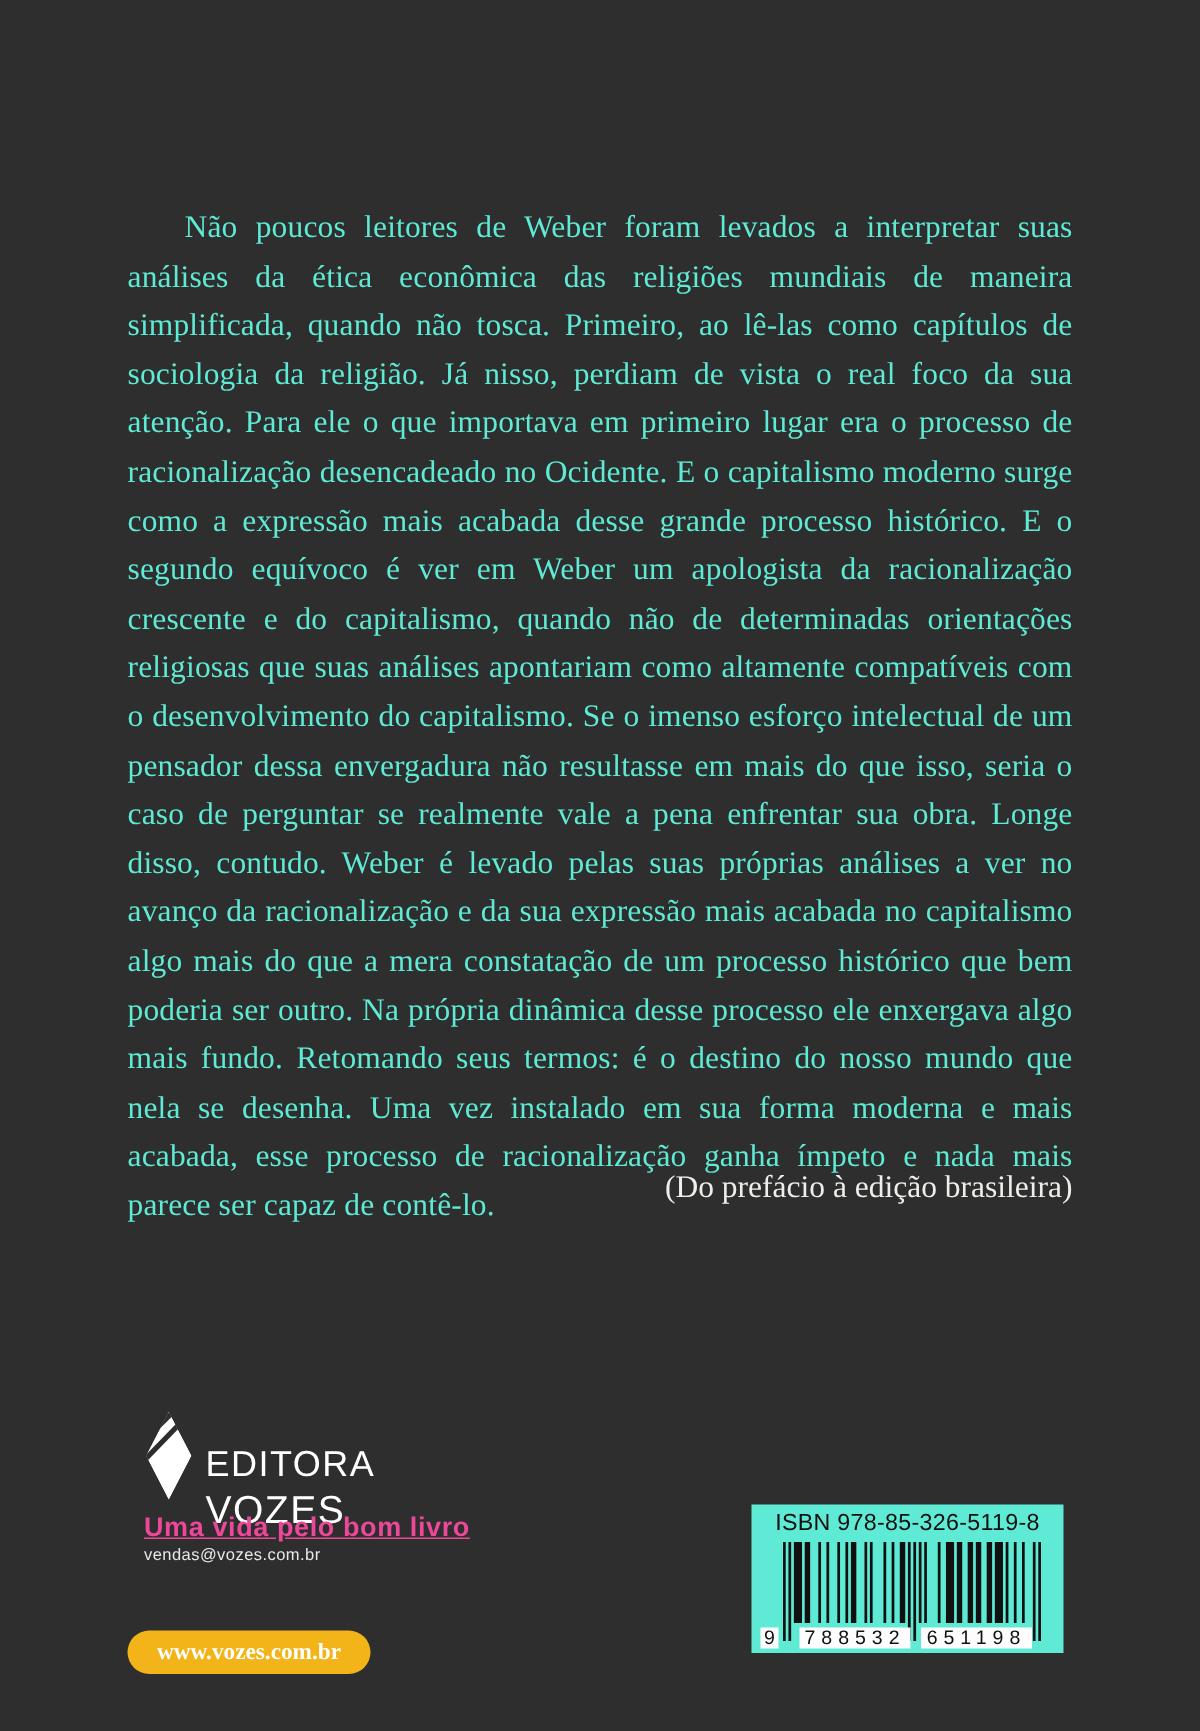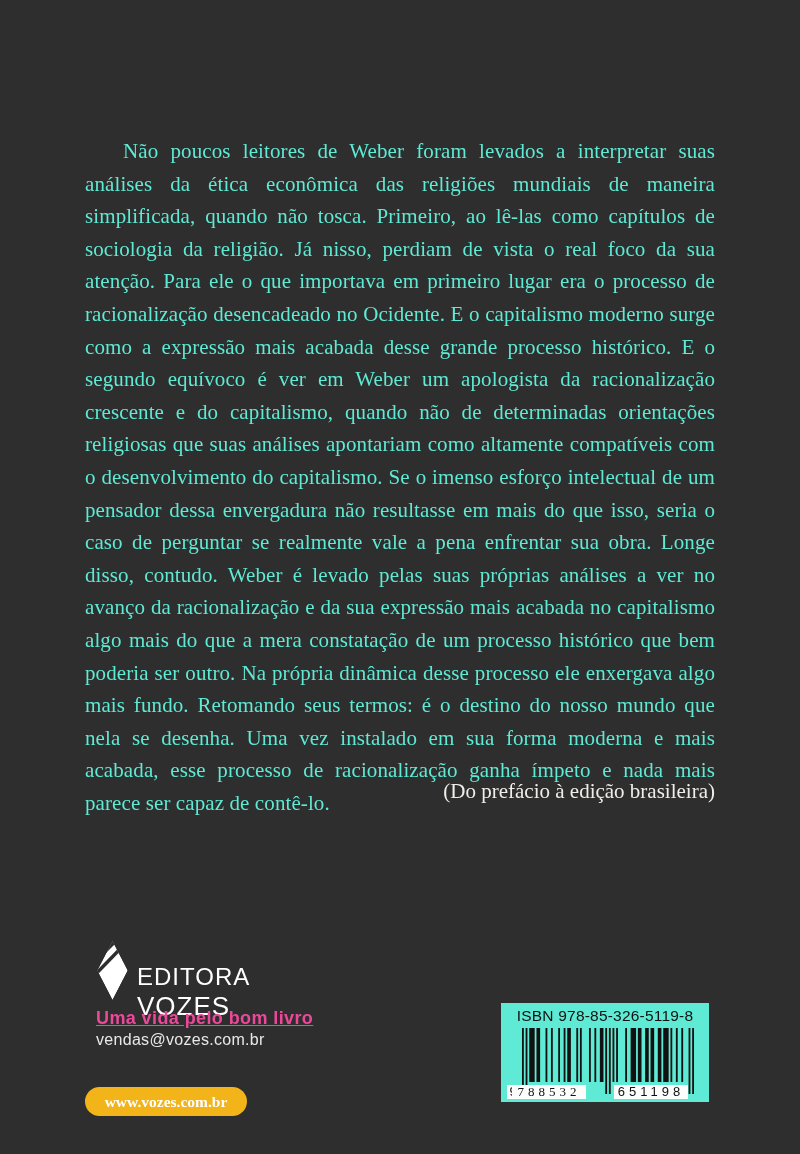--- a/index.html
+++ b/index.html
@@ -40,21 +40,21 @@
   .wm1{font-size:24px; letter-spacing:1px; font-weight:400; margin-top:9px;}
   .wm2{font-size:26px; letter-spacing:1px; font-weight:400; margin-top:4px;}
   .tagline{
     position:absolute; left:96px; top:1008px;
     color:#ec4899; font-family:"Liberation Sans", sans-serif;
     font-size:18px; font-weight:700; letter-spacing:.4px;text-decoration:underline;
   }
   .email{
     position:absolute; left:96px; top:1031px;
     color:#e9e8e6; font-family:"Liberation Sans", sans-serif;
-    font-size:16px; font-weight:400; letter-spacing:.3px;
+    font-size:11px; font-weight:400; letter-spacing:.3px;
   }
   .site-btn{
     position:absolute; left:85px; top:1075px;
     width:162px; height:29px;
     border:none; border-radius:15px;
     background:#F2B418;
     color:#fff; font-family:Liberation Serif, serif;
     font-size:15.5px; font-weight:700;
     display:flex; align-items:center; justify-content:center;
     cursor:pointer;
@@ -76,21 +76,21 @@
   .bars{position:absolute; left:21px; top:25px; width:172px; height:66px;}
   .bc-digit{
     position:absolute;
     font-family:"Liberation Sans", sans-serif;
     font-size:13px; color:#111;
     background:#fdfdfd;
     text-align:center;
     bottom:3px; height:14px; line-height:14px;
   }
   .bc-first{left:6px; width:12px;}
-  .bc-left {left:11px; width:74px; letter-spacing:4px;font-family:Liberation Serif, serif;}
+  .bc-left {left:32px; width:74px; letter-spacing:4px;}
   .bc-right{left:113px; width:74px; letter-spacing:4px;}
 </style>
 </head>
 <body>
 
 <div class="cover">
 
   <p class="blurb">Não poucos leitores de Weber foram levados a interpretar suas análises da ética econômica das religiões mundiais de maneira simplificada, quando não tosca. Primeiro, ao lê-las como capítulos de sociologia da religião. Já nisso, perdiam de vista o real foco da sua atenção. Para ele o que importava em primeiro lugar era o processo de racionalização desencadeado no Ocidente. E o capitalismo moderno surge como a expressão mais acabada desse grande processo histórico. E o segundo equívoco é ver em Weber um apologista da racionalização crescente e do capitalismo, quando não de determinadas orientações religiosas que suas análises apontariam como altamente compatíveis com o desenvolvimento do capitalismo. Se o imenso esforço intelectual de um pensador dessa envergadura não resultasse em mais do que isso, seria o caso de perguntar se realmente vale a pena enfrentar sua obra. Longe disso, contudo. Weber é levado pelas suas próprias análises a ver no avanço da racionalização e da sua expressão mais acabada no capitalismo algo mais do que a mera constatação de um processo histórico que bem poderia ser outro. Na própria dinâmica desse processo ele enxergava algo mais fundo. Retomando seus termos: é o destino do nosso mundo que nela se desenha. Uma vez instalado em sua forma moderna e mais acabada, esse processo de racionalização ganha ímpeto e nada mais parece ser capaz de contê-lo.</p>
 
   <div class="attribution">(Do prefácio à edição brasileira)</div>

